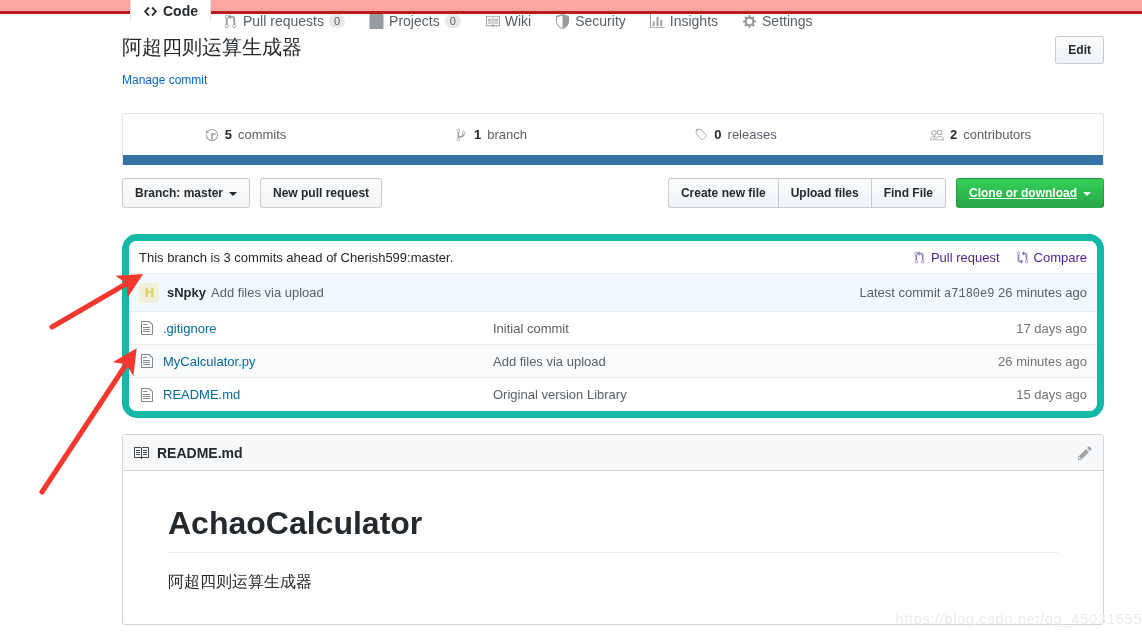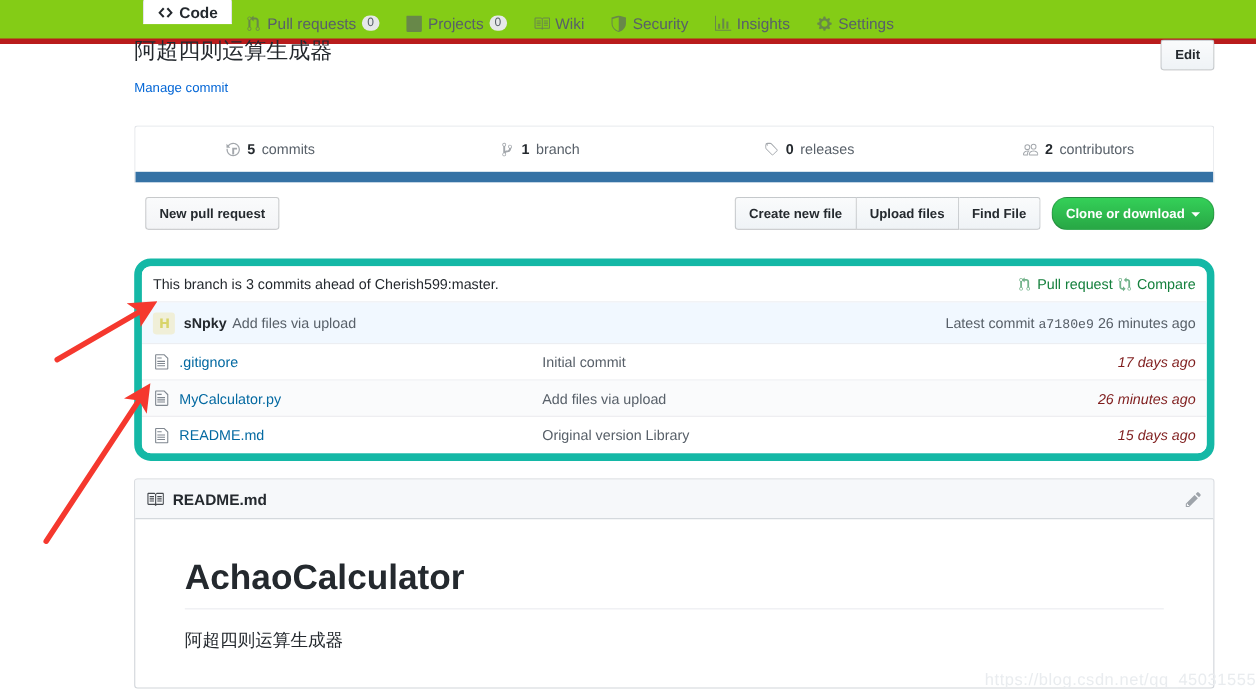--- a/index.html
+++ b/index.html
@@ -14,23 +14,23 @@
   }
   #page {
     position: relative;
     width: 1142px; height: 635px;
     background: #fff;
   }
 
   
   .navbar {
     position: absolute; top: 0; left: 0;
-    width: 1142px; height: 40px;
-    border-bottom: 5px solid #b91c1c;
-    background: #84cc16;
+    width: 1142px; height: 14px;
+    border-bottom: 3px solid #b91c1c;
+    background: #fca5a5;
   }
   .nav-inner {
     position: absolute; left: 130px; top: 0;
     display: flex; align-items: flex-start;
     height: 22px;
   }
   .nav-tab {
     display: flex; align-items: center;
     gap: 5px;
     padding: 0 12px;
@@ -185,25 +185,26 @@
   .btn-group .btn { border-radius: 0; border-left-width: 0; }
   .btn-group .btn:first-child { border-radius: 3px 0 0 3px; border-left-width: 1px; }
   .btn-group .btn:last-child { border-radius: 0 3px 3px 0; }
   .btn-green {
     margin-left: 10px;
     font-size: 12px;
     font-weight: bold;
     color: #fff;
     background: linear-gradient(#34d058,#28a745);
     border: 1px solid rgba(27,31,35,.2);
-    border-radius: 14px;
+    border-radius: 3px;
     padding: 5px 12px;
     line-height: 18px;
     cursor: pointer;
     white-space: nowrap;
+    text-decoration: underline;
   }
   .newpr { margin-left: 10px; }
 
   
   .filebox {
     margin-top: 26px;
     border: 7px solid #14b8a6;
     border-radius: 15px;
     overflow: hidden;
   }
@@ -213,22 +214,22 @@
     height: 33px;
     padding: 0 10px;
     background: #fff;
     border-bottom: 1px solid #eaecef;
     font-size: 13px;
     color: #24292e;
   }
   .branch-note .actions {
     margin-left: auto;
     display: flex;
-    gap: 4px;
-    color: #15803d;
+    gap: 16px;
+    color: #4c1d95;
     font-size: 13px;
   }
   .branch-note .actions span.lnk {
     display: flex; align-items: center; gap: 5px; cursor: pointer;
   }
   .mini-ico { display:inline-block; width:13px; height:13px; opacity:.6 }
   .mini-ico svg { display:block; width:13px; height:13px; }
 
   .commit-row {
     display: flex;
@@ -271,21 +272,21 @@
     font-size: 13px;
     border-bottom: 1px solid #eaecef;
     background: #fff;
   }
   .file-row.alt { background: #fafbfc; }
   .file-row:last-child { border-bottom: none; }
   .file-ico { width: 16px; height: 16px; margin-right: 8px; flex: 0 0 auto; opacity: .85; }
   .file-ico svg { display: block; width: 16px; height: 16px; }
   .file-name { width: 330px; color: #0369a1; cursor: pointer; white-space: nowrap; overflow: hidden; }
   .file-msg { flex: 1 1 auto; color: #586069; }
-  .file-age { color: #7f1d1d; text-align: right; white-space: nowrap; font-style: italic; }
+  .file-age { color: #737373; text-align: right; white-space: nowrap; }
 
   
   .readme {
     margin-top: 16px;
     border: 1px solid #d1d5da;
     border-radius: 3px;
     background: #fff;
   }
   .readme-head {
     display: flex;
@@ -447,20 +448,23 @@
           </span>
           <span class="num">2</span>
           <span>contributors</span>
         </div>
       </div>
     <div class="lang-bar" id="lang-bar">
         <span class="lang-seg" style="width: 100%; background: rgb(53, 114, 165);"></span>
       </div>
 
     <div class="file-toolbar">
+      <button class="btn plain">
+        <span>Branch: master</span><i class="caret"></i>
+      </button>
       <button class="btn plain newpr">New pull request</button>
       <div class="spacer"></div>
       <div class="btn-group">
         <button class="btn">Create new file</button>
         <button class="btn">Upload files</button>
         <button class="btn">Find File</button>
       </div>
       <button class="btn-green">
         <span>Clone or download</span><i class="caret"></i>
       </button>

